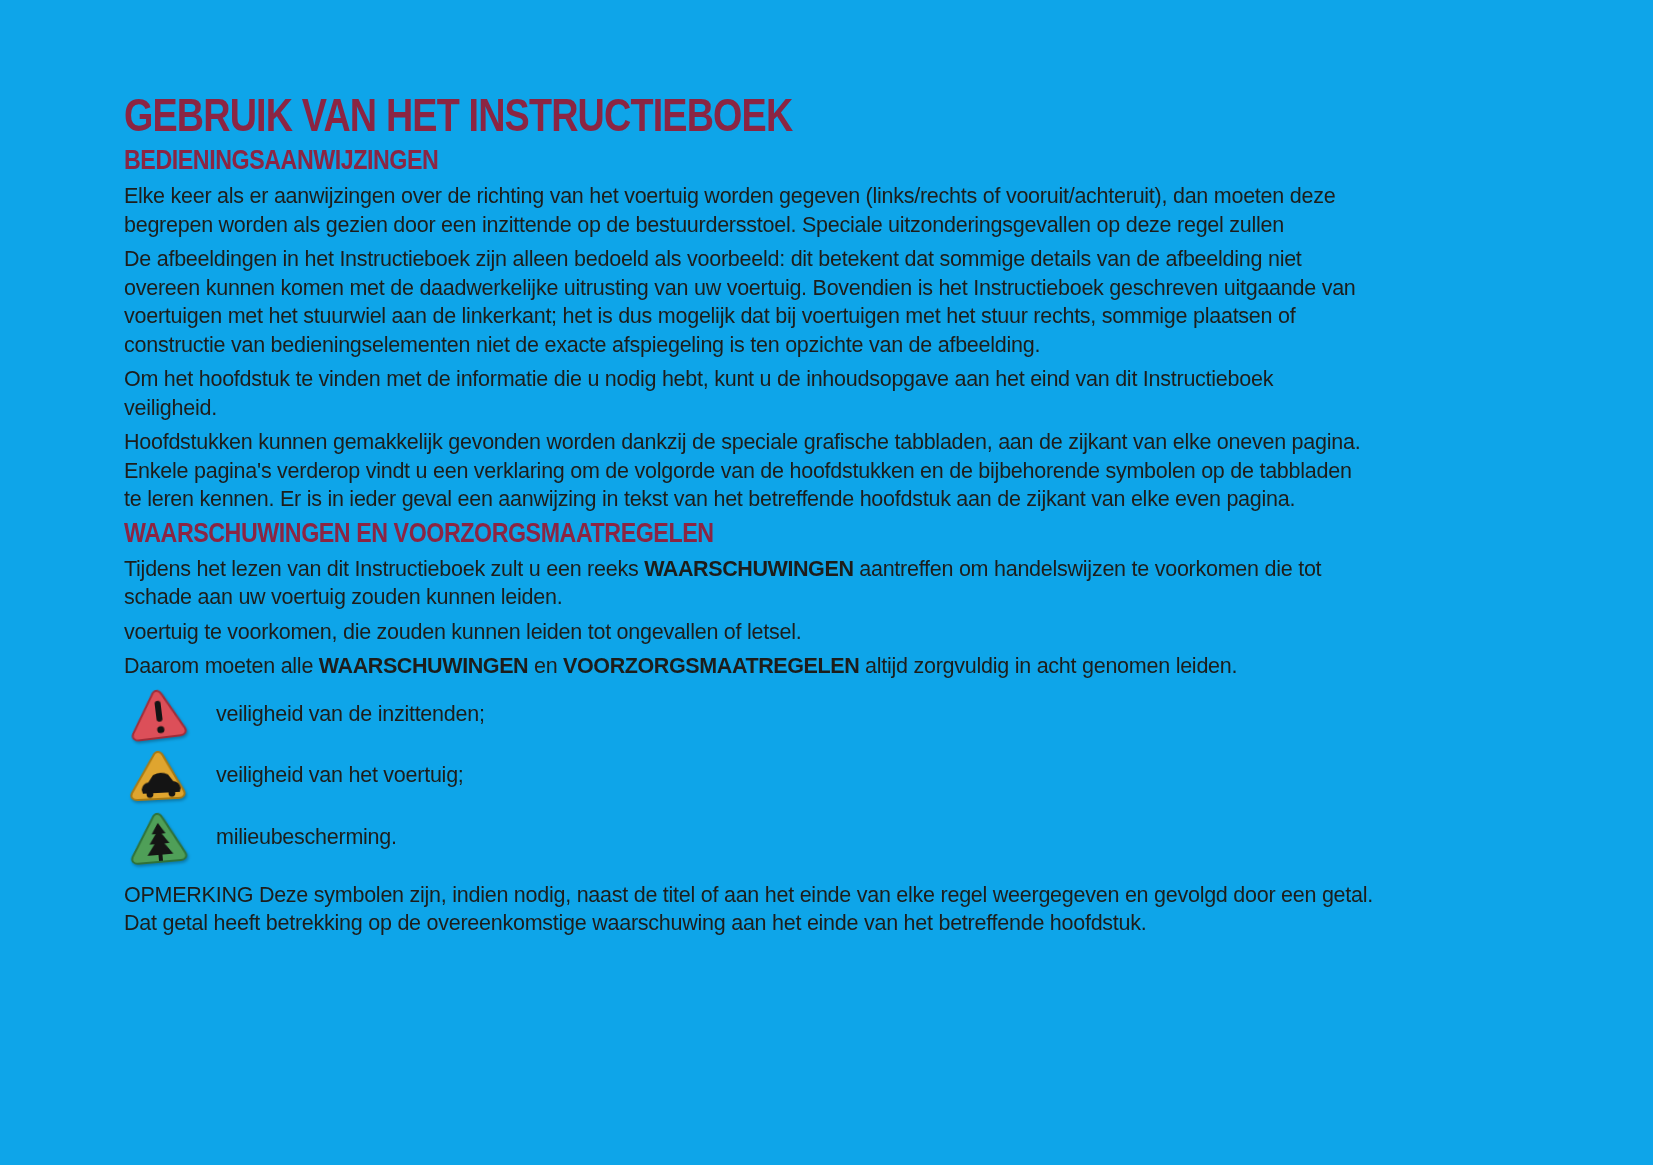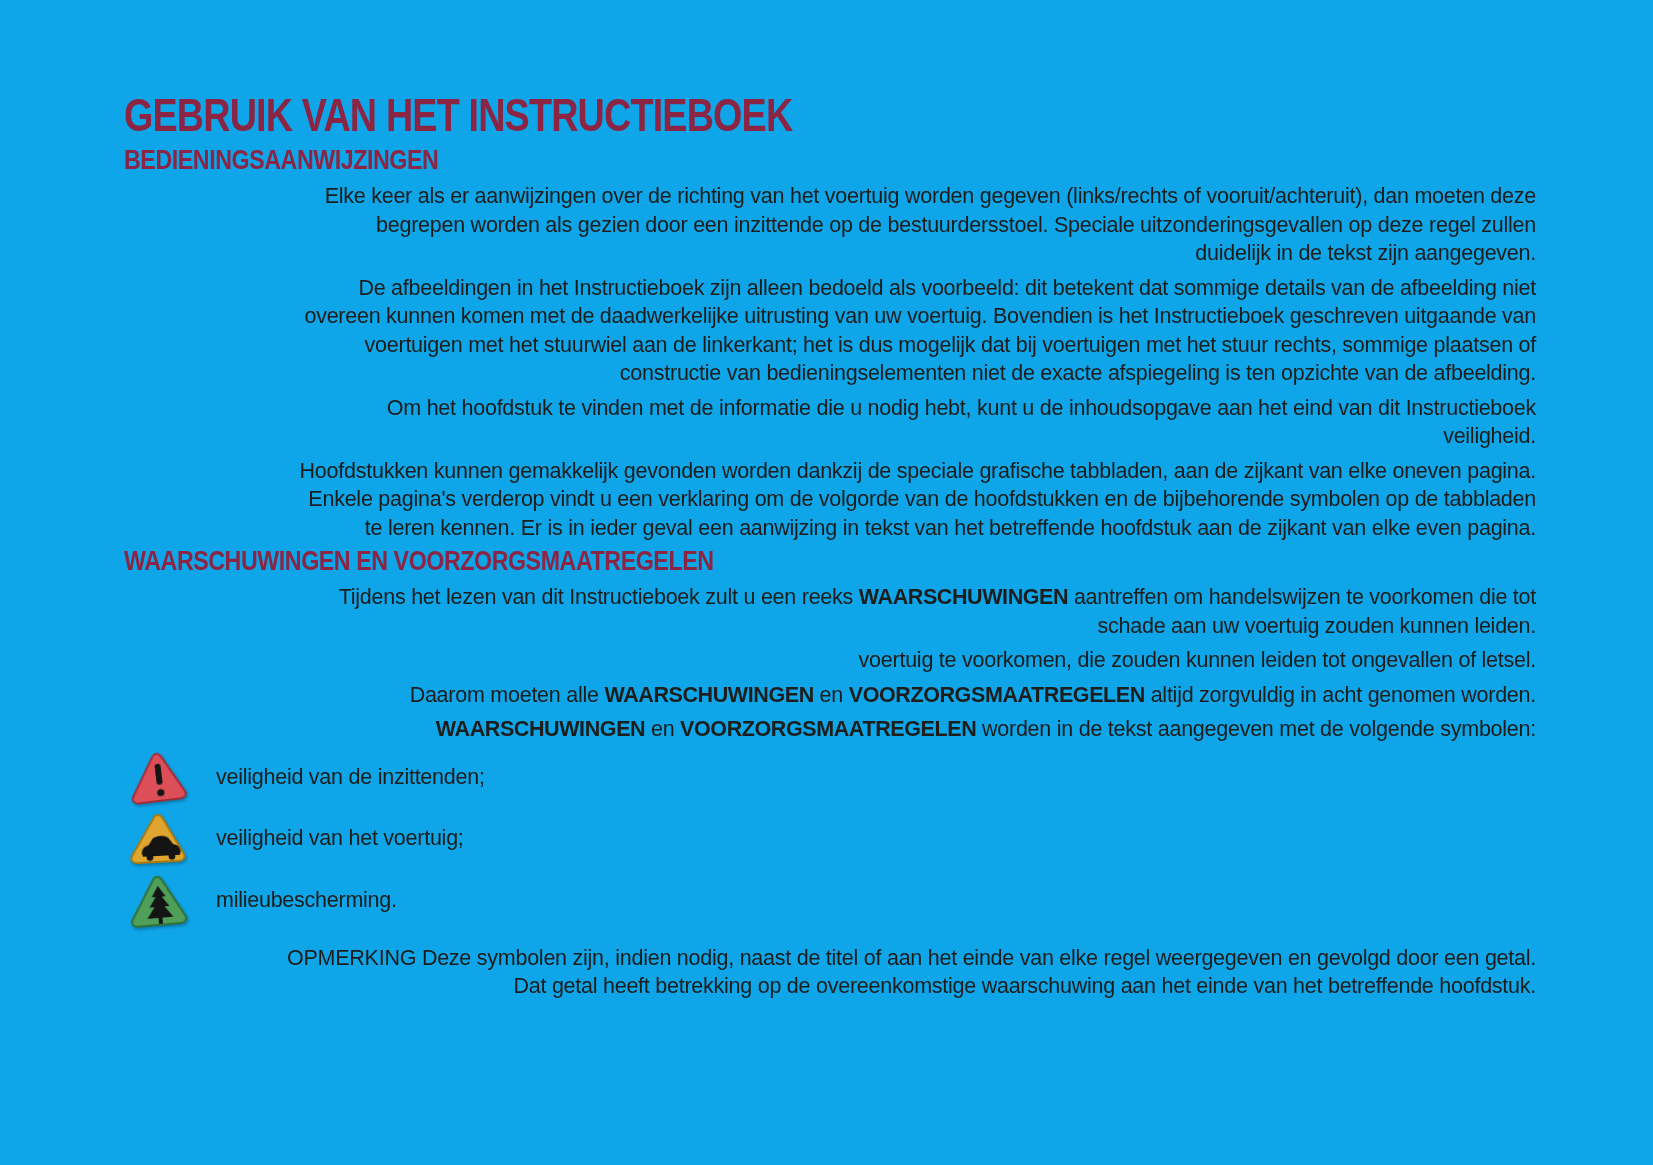--- a/index.html
+++ b/index.html
@@ -14,21 +14,21 @@
     margin:92px 0 0 0; font-size:46px; line-height:46px; font-weight:bold;
     color:var(--accent); letter-spacing:-1px; white-space:nowrap;
     transform:scaleX(0.82); transform-origin:0 50%;
   }
   .section-heading {
     margin:9px 0 8px 0; font-size:27px; line-height:27px; font-weight:bold;
     color:var(--accent); letter-spacing:-0.5px; white-space:nowrap;
     transform:scaleX(0.86); transform-origin:0 50%;
   }
   .section-heading.second { margin-top:4px; }
-  .para { margin:0 0 6px 0; font-size:21.5px; line-height:28.5px; letter-spacing:-0.25px;text-align:right; }
+  .para { margin:0 0 6px 0; font-size:21.5px; line-height:28.5px; letter-spacing:-0.25px; }
   .para .line { white-space:nowrap; }
   .para b { font-weight:bold; letter-spacing:-0.4px; }
   .symbols { margin-top:3px; }
   .symbol-row { display:flex; align-items:center; margin:0 0 5px 0; }
   .symbol-row .tri { margin-left:2px; filter:drop-shadow(1.5px 2px 1.5px rgba(0,0,0,0.28)); }
   .symbol-label { margin-left:28px; font-size:21.5px; letter-spacing:-0.25px; white-space:nowrap; }
   .note-block { margin-top:14px; }
   .note-block .para { margin-bottom:0; }
 </style>
 </head>
@@ -38,21 +38,20 @@
   <div class="content">
 
     <h1 class="doc-title">GEBRUIK VAN HET INSTRUCTIEBOEK</h1>
 
     <section>
       <h2 class="section-heading">BEDIENINGSAANWIJZINGEN</h2>
       <div>
           <div class="para">
             <div class="line"><span>Elke keer als er aanwijzingen over de richting van het voertuig worden gegeven (links/rechts of vooruit/achteruit), dan moeten deze</span></div>
             <div class="line"><span>begrepen worden als gezien door een inzittende op de bestuurdersstoel. Speciale uitzonderingsgevallen op deze regel zullen</span></div>
-            <div class="line"><span>duidelijk in de tekst zijn aangegeven.</span></div>
           </div>
           <div class="para">
             <div class="line"><span>De afbeeldingen in het Instructieboek zijn alleen bedoeld als voorbeeld: dit betekent dat sommige details van de afbeelding niet</span></div>
             <div class="line"><span>overeen kunnen komen met de daadwerkelijke uitrusting van uw voertuig. Bovendien is het Instructieboek geschreven uitgaande van</span></div>
             <div class="line"><span>voertuigen met het stuurwiel aan de linkerkant; het is dus mogelijk dat bij voertuigen met het stuur rechts, sommige plaatsen of</span></div>
             <div class="line"><span>constructie van bedieningselementen niet de exacte afspiegeling is ten opzichte van de afbeelding.</span></div>
           </div>
           <div class="para">
             <div class="line"><span>Om het hoofdstuk te vinden met de informatie die u nodig hebt, kunt u de inhoudsopgave aan het eind van dit Instructieboek</span></div>
             <div class="line"><span>veiligheid.</span></div>
@@ -69,24 +68,21 @@
       <h2 class="section-heading second">WAARSCHUWINGEN EN VOORZORGSMAATREGELEN</h2>
       <div>
           <div class="para">
             <div class="line"><span>Tijdens het lezen van dit Instructieboek zult u een reeks </span><b>WAARSCHUWINGEN</b><span> aantreffen om handelswijzen te voorkomen die tot</span></div>
             <div class="line"><span>schade aan uw voertuig zouden kunnen leiden.</span></div>
           </div>
           <div class="para">
             <div class="line"><span>voertuig te voorkomen, die zouden kunnen leiden tot ongevallen of letsel.</span></div>
           </div>
           <div class="para">
-            <div class="line"><span>Daarom moeten alle </span><b>WAARSCHUWINGEN</b><span> en </span><b>VOORZORGSMAATREGELEN</b><span> altijd zorgvuldig in acht genomen worden.</span></div>
-          </div>
-          <div class="para">
-            <div class="line"><b>WAARSCHUWINGEN</b><span> en </span><b>VOORZORGSMAATREGELEN</b><span> worden in de tekst aangegeven met de volgende symbolen:</span></div>
+            <div class="line"><span>Daarom moeten alle </span><b>WAARSCHUWINGEN</b><span> en </span><b>VOORZORGSMAATREGELEN</b><span> altijd zorgvuldig in acht genomen leiden.</span></div>
           </div>
         </div>
     </section>
 
     <div class="symbols">
 
       <div class="symbol-row">
         <svg class="tri" width="62" height="56" viewBox="0 0 62 56" style="transform:rotate(-7deg)" aria-hidden="true">
           <path stroke="#A12C38" stroke-width="2" d="M33,4 C35,4 37,6 38,8 L57,44 C59,48 56,51 52,51 L10,51 C6,51 3,48 5,44 L28,8 C29,6 31,4 33,4 Z" fill="#DC4F59"></path>
           <rect x="30" y="14" width="6" height="21" rx="3" fill="#141414"></rect>

